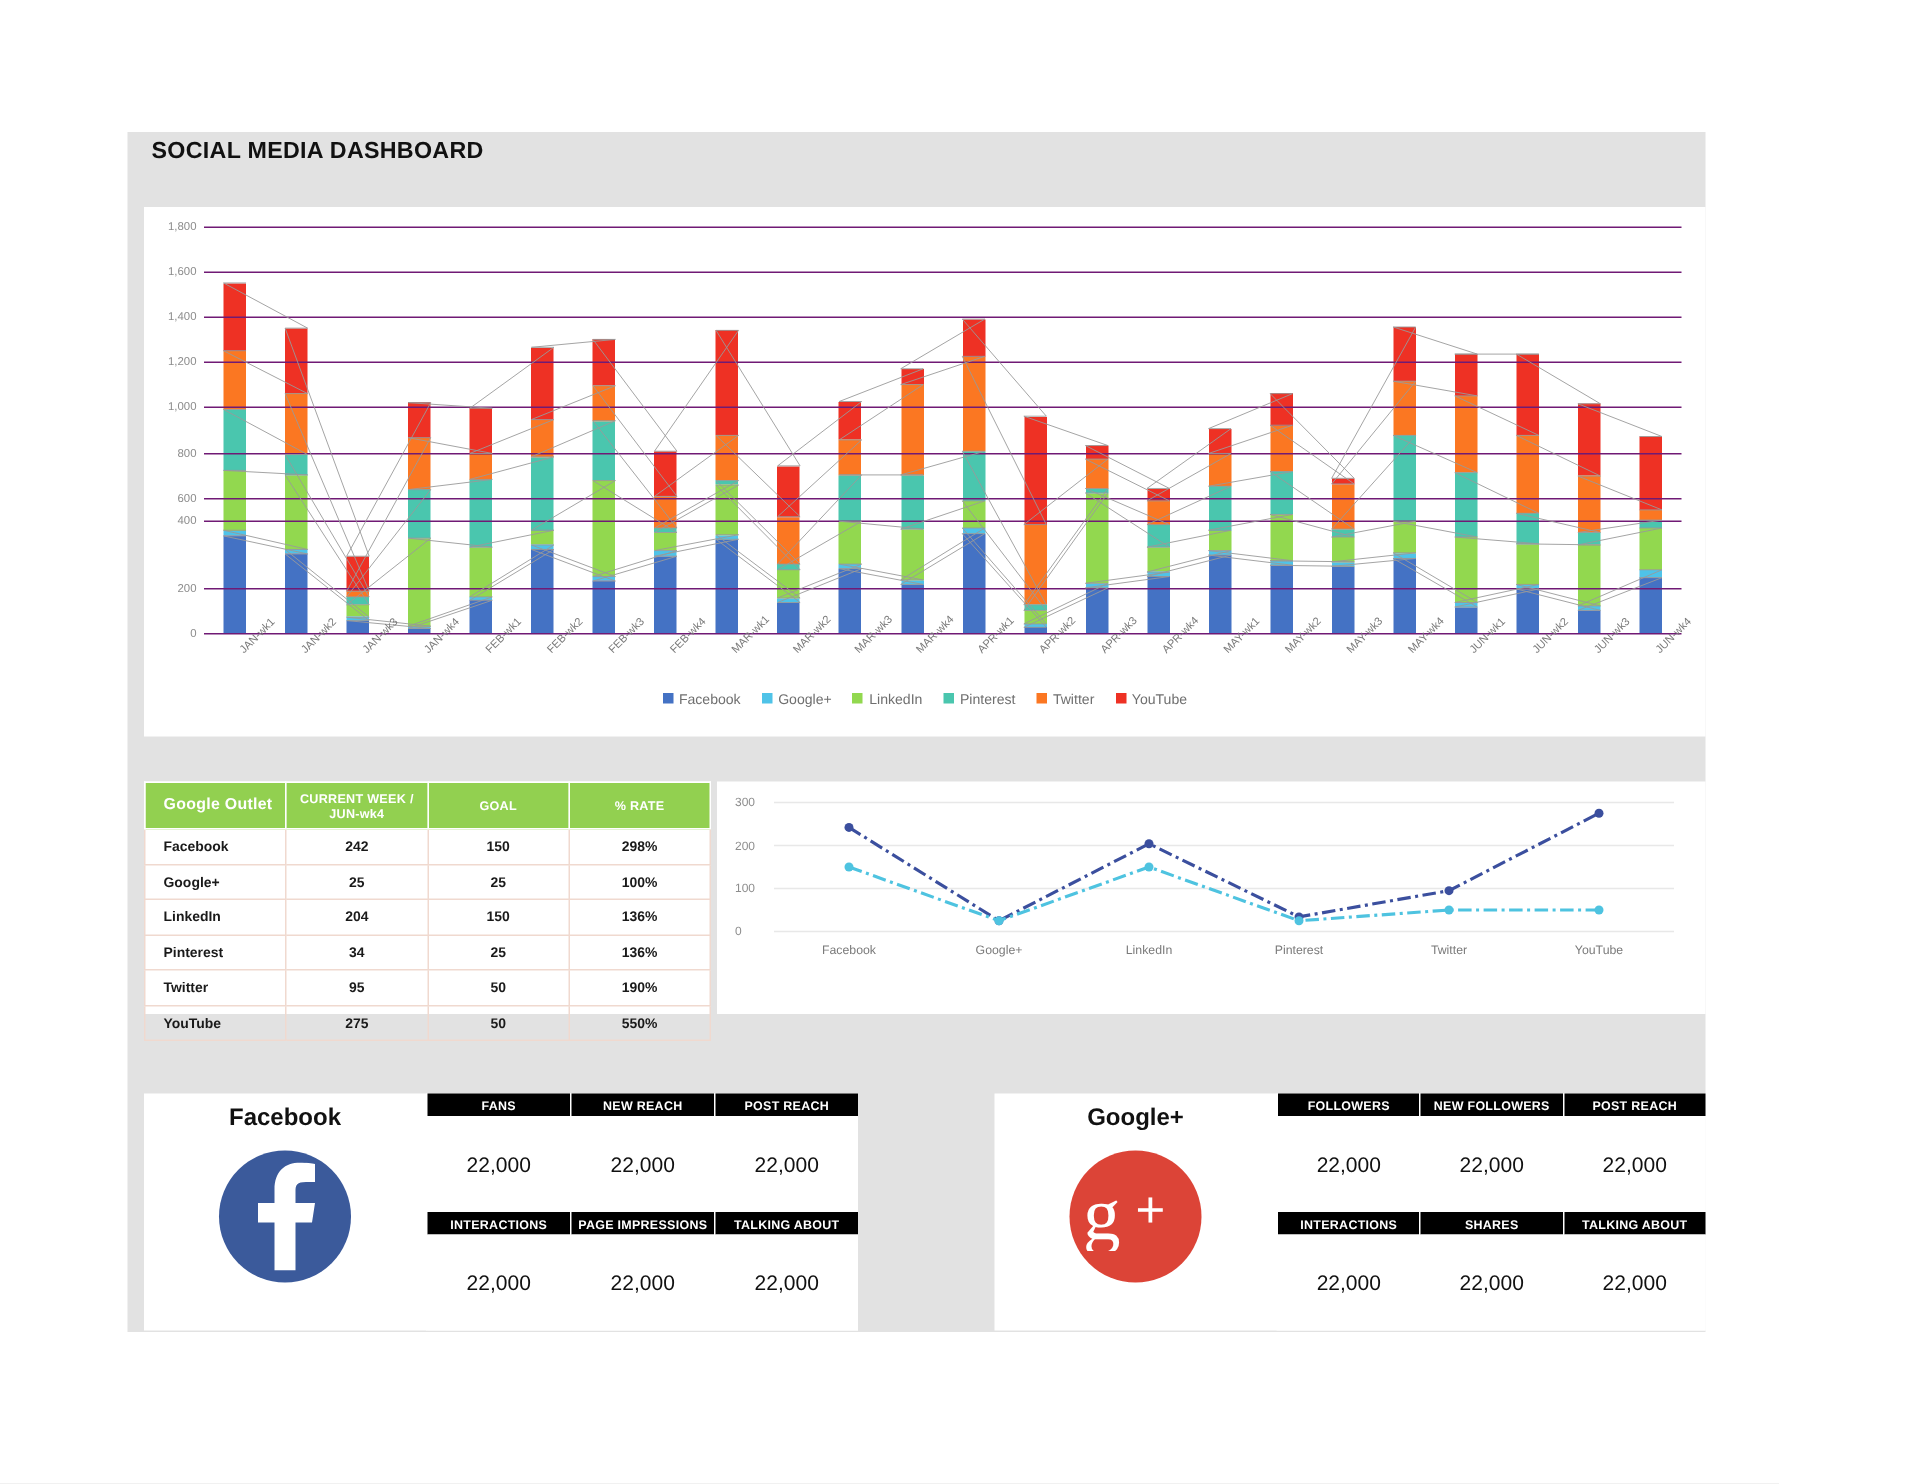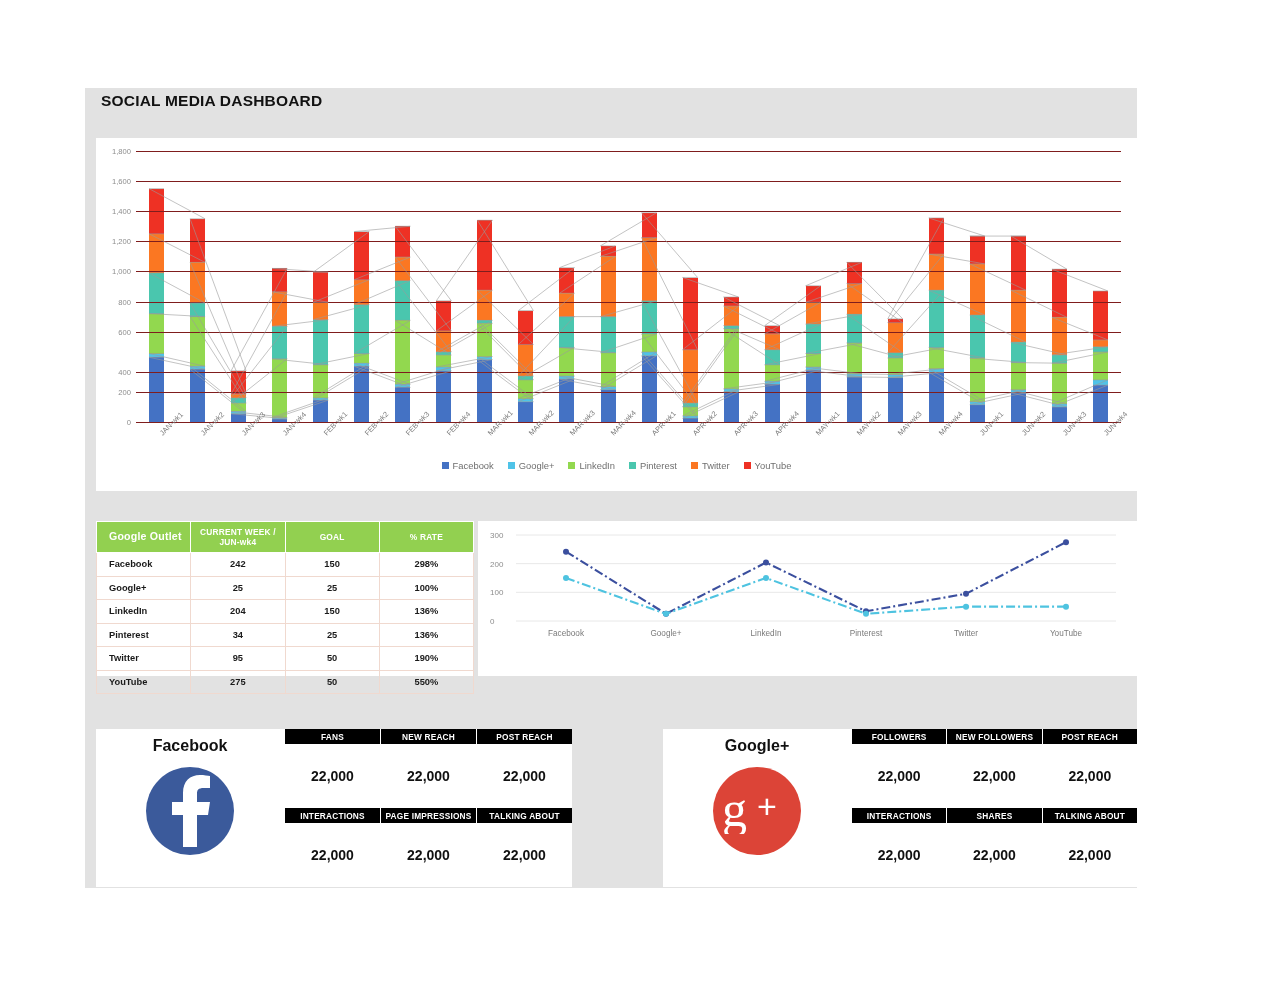--- a/index.html
+++ b/index.html
@@ -26,21 +26,21 @@
   .band-visits{top:27px;}
   .band-goal{top:410px;}
   .band-breakdown{top:614px;}
 
   
   .barpanel{
     position:absolute;left:11px;top:50px;width:1041px;height:353px;
     background:#fff;
   }
   .bc-plot{position:absolute;left:40px;top:13px;width:985px;height:271px;}
-  .gridline{position:absolute;left:0;width:100%;height:1px;background:#7f1d1d;}
+  .gridline{position:absolute;left:0;width:100%;height:1px;background:#701a75;}
   .ytick{
     position:absolute;right:100%;margin-right:5px;
     transform:translateY(-50%);
     font-size:7.6px;color:#8d8d8d;white-space:nowrap;
   }
   .bars{position:absolute;left:0;top:0;width:100%;height:100%;
         display:flex;align-items:flex-end;}
   .bargroup{flex:1;display:flex;justify-content:center;align-items:flex-end;height:100%;}
   .bar{width:15px;display:flex;flex-direction:column-reverse;}
   .seg{width:100%;}
@@ -105,21 +105,21 @@
   .metrics{flex:1;display:flex;flex-direction:column;}
   .mrow{flex:1;display:flex;}
   .mcell{flex:1;display:flex;flex-direction:column;border-left:1px solid #fff;}
   .mhead{
     background:#000;color:#fff;font-size:8.3px;font-weight:bold;
     height:15px;display:flex;align-items:center;justify-content:center;
     letter-spacing:.2px;
   }
   .mval{
     flex:1;display:flex;align-items:center;justify-content:center;
-    font-size:14px;font-weight:bold;color:#111;background:#fff;
+    font-size:14px;font-weight:normal;color:#111;background:#fff;
   }
 </style>
 </head>
 <body>
 
 <div class="dashboard">
 
   <div class="dash-title">SOCIAL MEDIA DASHBOARD</div>
 
 
@@ -366,21 +366,21 @@
               <div class="seg" style="height: 48.9306px; background: rgb(238, 49, 36);"></div>
             </div>
           </div>
         </div>
     <div class="gridline" style="top: 271px;">
           <span class="ytick">0</span>
         </div>
         <div class="gridline" style="top: 240.889px;">
           <span class="ytick">200</span>
         </div>
-        <div class="gridline" style="top: 221px;">
+        <div class="gridline" style="top: 196px;">
           <span class="ytick">400</span>
         </div>
         <div class="gridline" style="top: 180.667px;">
           <span class="ytick">600</span>
         </div>
         <div class="gridline" style="top: 150.556px;">
           <span class="ytick">800</span>
         </div>
         <div class="gridline" style="top: 120.444px;">
           <span class="ytick">1,000</span>

